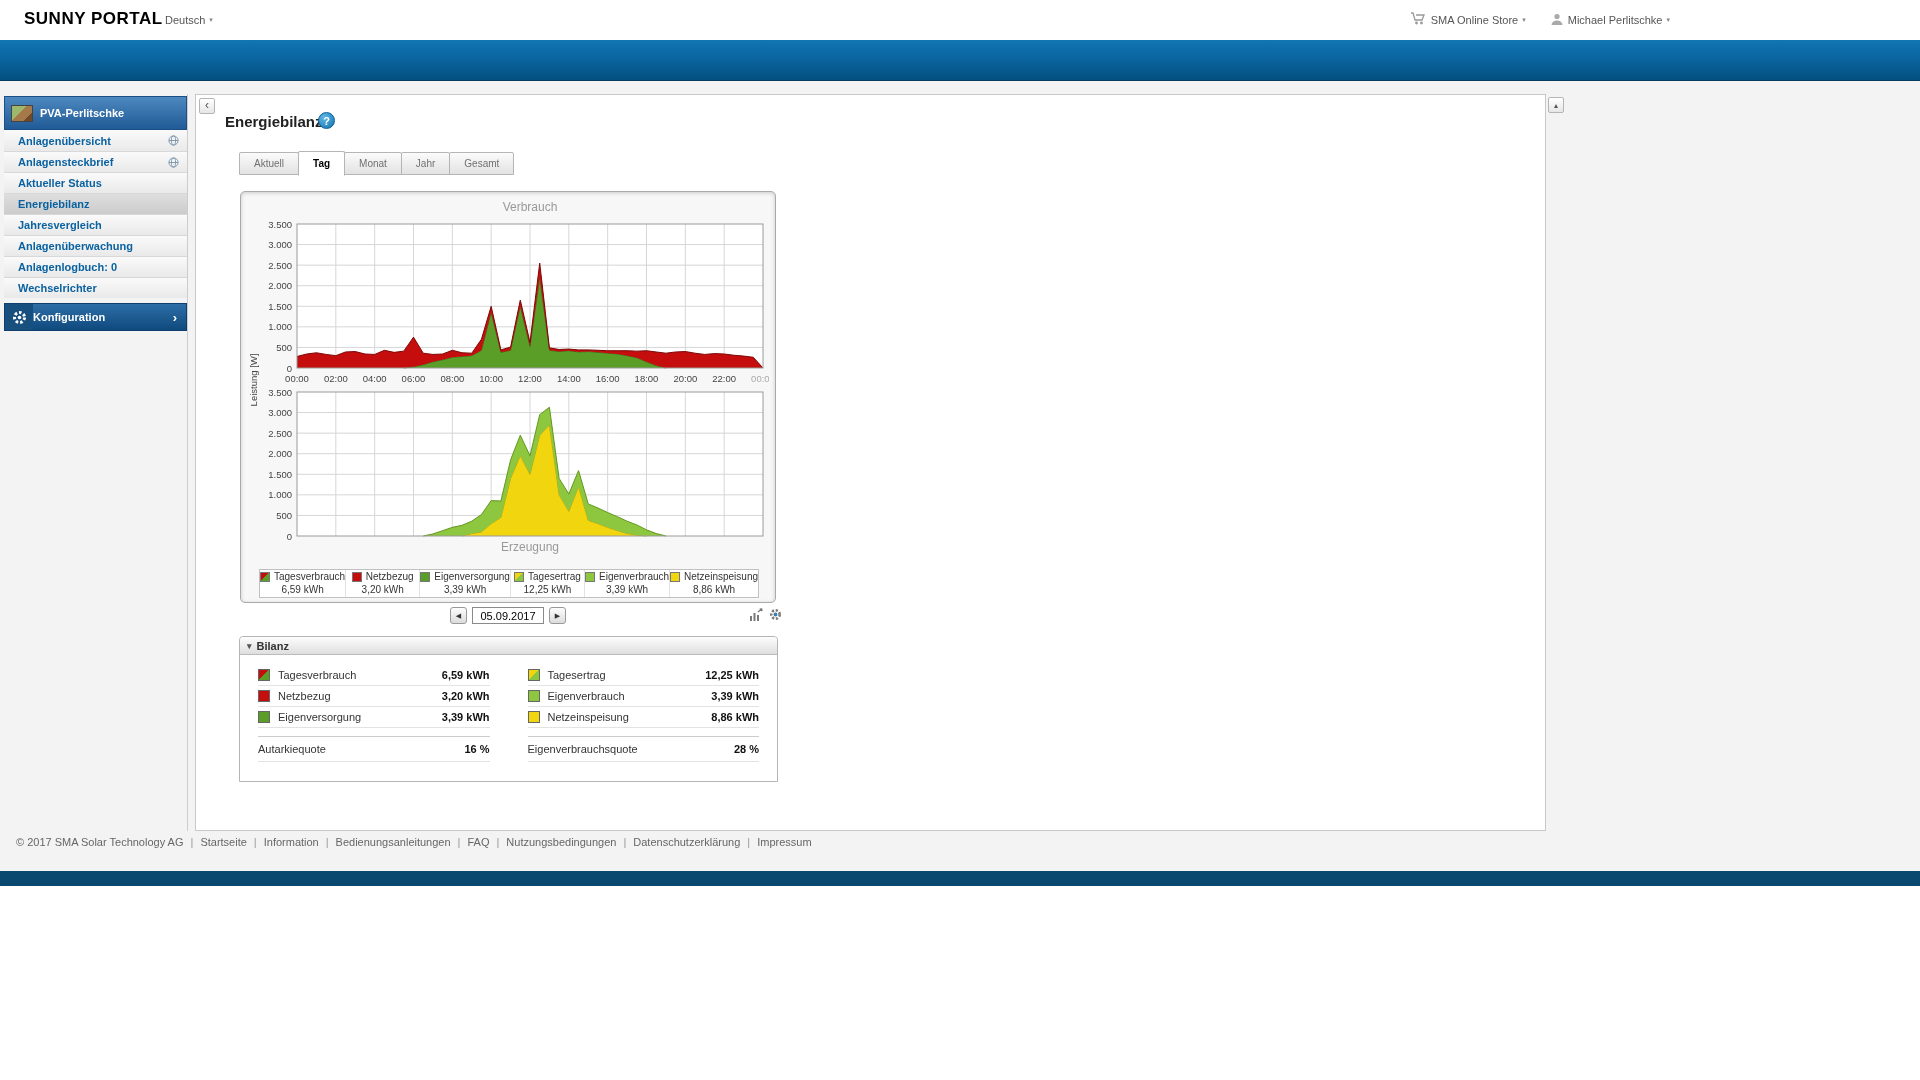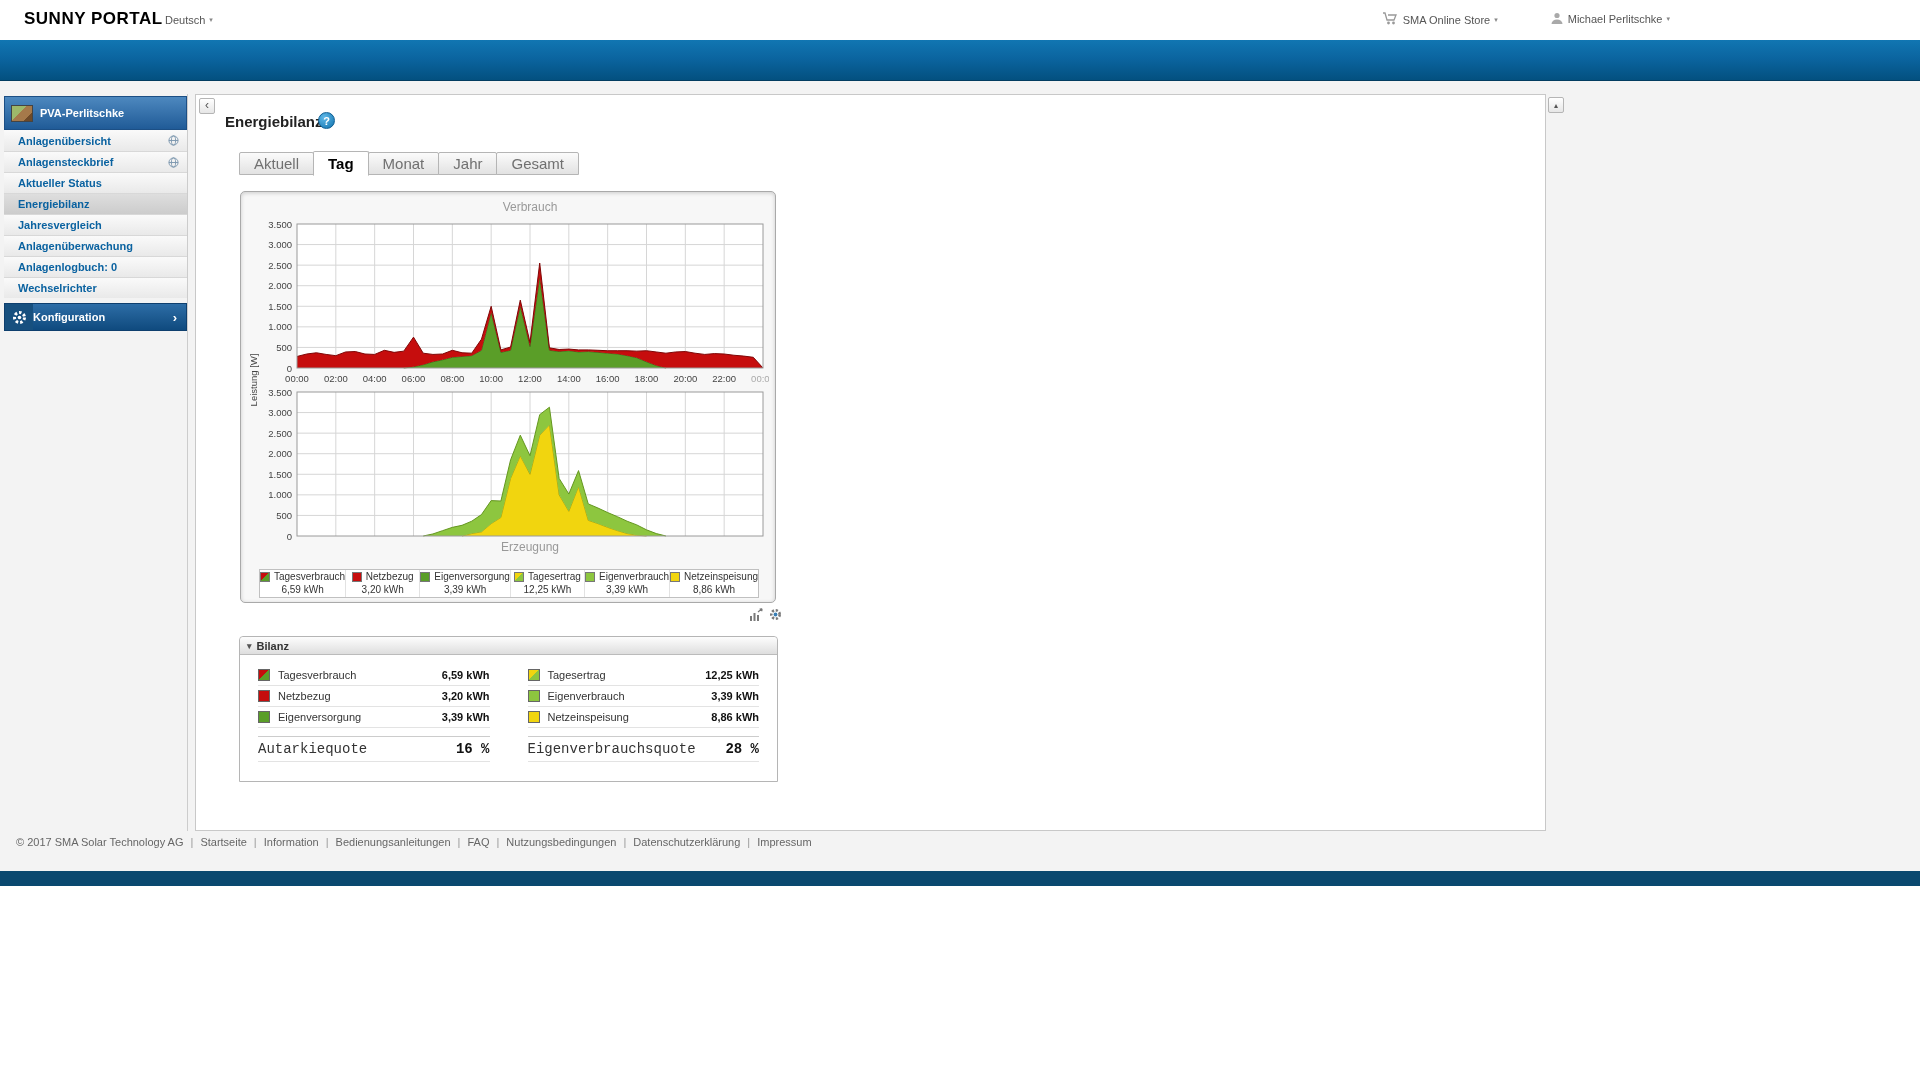--- a/index.html
+++ b/index.html
@@ -4,21 +4,21 @@
 <style>
   *{margin:0;padding:0;box-sizing:border-box;}
   html,body{width:1920px;height:1080px;background:#fff;font-family:"Liberation Sans",sans-serif;}
   body{position:relative;overflow:hidden;}
 
   
   #topbar{position:absolute;left:8px;top:0;width:1676px;height:40px;background:#fff;}
   #logo{position:absolute;left:16px;top:9px;font-size:17px;font-weight:bold;color:#000;letter-spacing:.5px;}
   .drop{font-size:11px;color:#555;display:flex;align-items:center;gap:4px;cursor:pointer;margin-left:24px;}
   #lang{position:absolute;left:133px;top:14px;}
-  #topright{position:absolute;right:14px;top:11px;display:flex;align-items:flex-start;gap:28px;}
+  #topright{position:absolute;right:14px;top:11px;display:flex;align-items:center;gap:0;}
   .caret{font-size:7px;color:#888;}
 
   
   #band{position:absolute;left:0;top:40px;width:1920px;height:41px;
         background:linear-gradient(#1176b2 0%,#0b65a0 45%,#03507f 100%);border-bottom:1px solid #023c60;}
   #pagebg{position:absolute;left:0;top:81px;width:1920px;height:805px;background:#f3f3f3;}
 
   
   #sidebar{position:absolute;left:4px;top:96px;width:183px;}
   #plant{height:28px;background:linear-gradient(#4d88bf,#205b97);border:1px solid #1c4f85;color:#fff;
@@ -43,21 +43,21 @@
             background:linear-gradient(#fff,#e6e6e6);font-size:12px;color:#555;text-align:center;line-height:13px;cursor:pointer;}
   #upbtn{position:absolute;left:1548px;top:97px;width:16px;height:16px;border:1px solid #b5b5b5;border-radius:2px;
          background:linear-gradient(#fff,#e6e6e6);font-size:8px;color:#555;display:flex;align-items:center;justify-content:center;cursor:pointer;}
   #ptitle{position:absolute;left:29px;top:18px;font-size:15px;font-weight:bold;color:#222;}
   #helpbtn{position:absolute;left:122px;top:17px;width:17px;height:17px;border-radius:50%;
            background:radial-gradient(circle at 35% 30%,#5fb8e8,#1173ae);border:1px solid #0d5e93;
            color:#fff;font-size:11px;font-weight:bold;display:flex;align-items:center;justify-content:center;cursor:pointer;}
 
   
   #tabs{position:absolute;left:44px;top:56px;display:flex;align-items:flex-end;}
-  .tab{height:23px;padding:3px 14px;display:flex;align-items:center;font-size:15px;color:#707070;
+  .tab{height:23px;padding:3px 14px;display:flex;align-items:center;font-size:10px;color:#707070;
        background:linear-gradient(#fbfbfb,#e2e2e2);border:1px solid #b5b5b5;margin-left:-1px;
        border-radius:2px 2px 0 0;cursor:pointer;}
   .tab.active{height:25px;background:#fff;color:#000;font-weight:bold;border-bottom-color:#fff;margin-bottom:-1px;}
 
   
   #chartpanel{position:absolute;left:44px;top:96px;width:536px;height:412px;background:#f7f7f7;
               border:1px solid #a9a9a9;border-radius:5px;box-shadow:inset 0 1px 4px rgba(0,0,0,.18);}
   #charts-svg{position:absolute;left:8px;top:4px;}
   #charts-svg text{font-family:"Liberation Sans",sans-serif;}
   #legendbox{position:absolute;left:18px;top:377px;width:500px;height:29px;background:#fff;
@@ -83,21 +83,21 @@
   #bilanzhead{height:18px;background:linear-gradient(#fdfdfd,#dedede);border-bottom:1px solid #bbb;
               display:flex;align-items:center;gap:5px;padding:0 7px;font-size:11px;font-weight:bold;color:#333;
               cursor:pointer;border-radius:4px 4px 0 0;}
   #bilanzhead .tri{font-size:9px;color:#555;}
   #bilanzbody{display:flex;padding:10px 18px 0 18px;gap:38px;}
   .bcol{flex:1;}
   .brow{display:flex;align-items:center;height:21px;border-bottom:1px solid #e3e3e3;font-size:11px;color:#333;}
   .bbox{width:12px;height:12px;border:1px solid #666;margin-right:8px;flex:none;}
   .bval{margin-left:auto;font-weight:bold;color:#111;}
   .qrow{display:flex;align-items:center;height:26px;margin-top:8px;border-top:1px solid #ccc;
-        border-bottom:1px solid #e3e3e3;font-size:14px;color:#333;font-family:Liberation Mono, monospace;}
+        border-bottom:1px solid #e3e3e3;font-size:11px;color:#333;}
 
   
   #footer{position:absolute;left:16px;top:836px;font-size:11px;color:#666;}
   #footer .sep{margin:0 7px;color:#999;}
   #footer .flink{cursor:pointer;}
   #strip{position:absolute;left:0;top:871px;width:1920px;height:15px;background:#0a486f;}
 </style>
 </head>
 <body>
 
@@ -326,20 +326,25 @@
         <div class="lcell">
           <div class="lrow1">
             <span class="lbox" style="background: rgb(241, 213, 15);"></span>
             <span>Netzeinspeisung</span>
           </div>
           <div>8,86 kWh</div>
         </div>
       </div>
   </div>
 
+  <div id="daterow">
+    <div class="navbtn">◀</div>
+    <input id="dateinput" value="05.09.2017" style="">
+    <div class="navbtn">▶</div>
+  </div>
   <div id="charticons">
     <div class="cicon">
       <svg width="14" height="14">
           <rect x="1" y="8" width="2" height="5" fill="#7a7a7a"></rect>
           <rect x="4.5" y="5" width="2" height="8" fill="#7a7a7a"></rect>
           <rect x="8" y="7" width="2" height="6" fill="#7a7a7a"></rect>
           <path d="M9 4 L13 0.8 M13 0.8 L10.6 1 M13 0.8 L12.8 3.2" stroke="#7a7a7a" stroke-width="1.2" fill="none"></path>
         </svg>
     </div>
     <div class="cicon">

